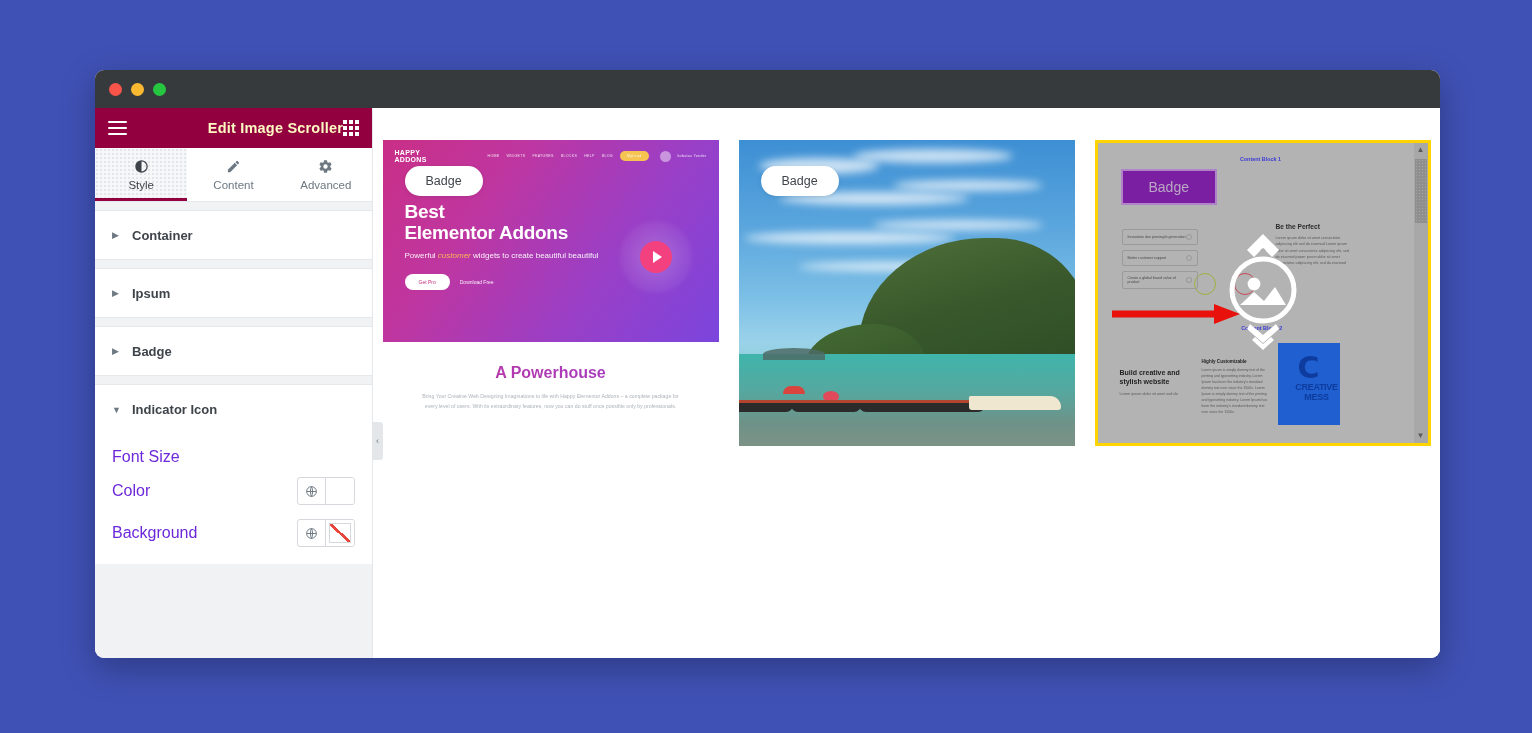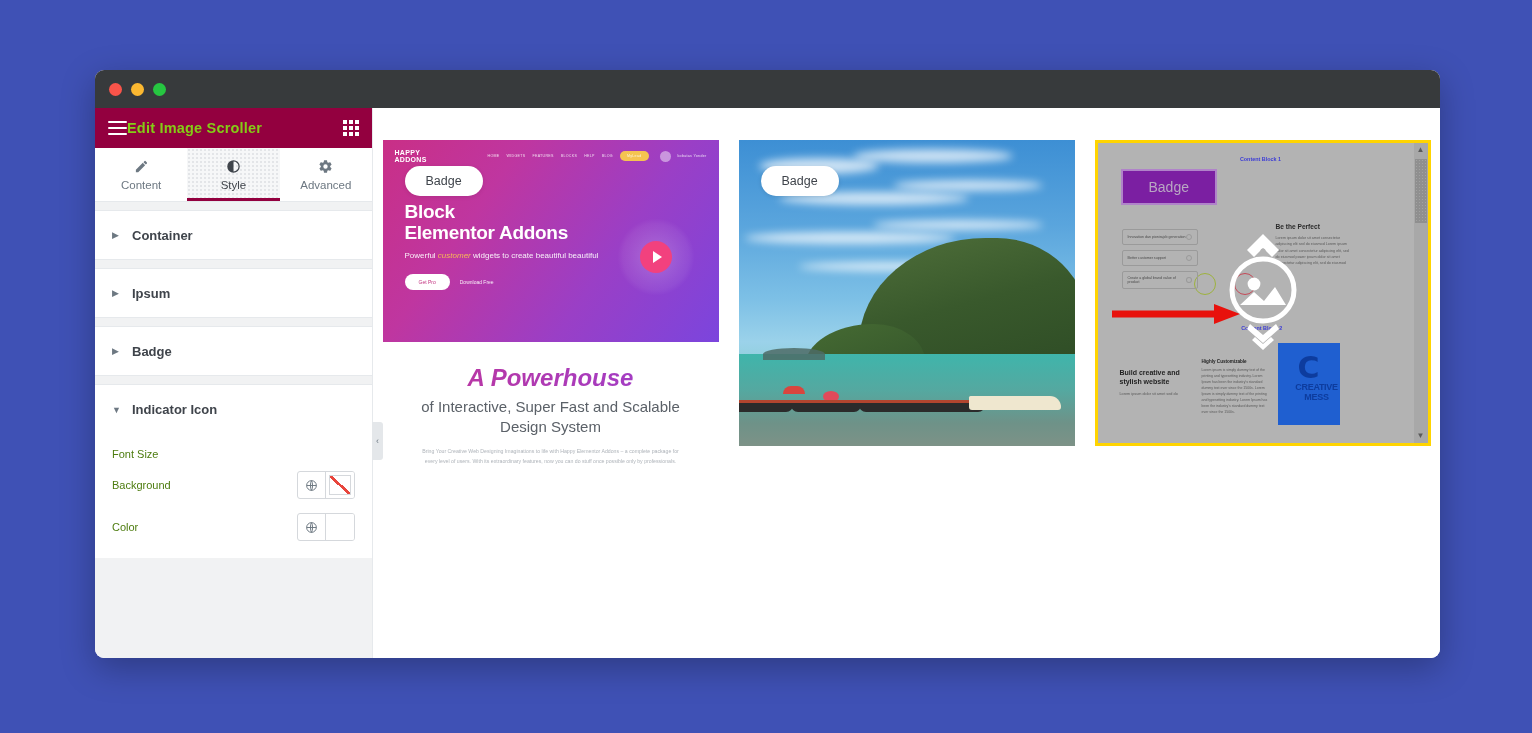--- a/index.html
+++ b/index.html
@@ -44,23 +44,23 @@
     position: relative;
   }
   #panel-header {
     height: 40px;
     background: #93003f;
     display: flex; align-items: center;
     justify-content: space-between;
     padding: 0 13px;
   }
   #panel-header .title {
-    color: #84cc16; font-size: 14.5px; font-weight: bold;
+    color: #fef9c3; font-size: 14.5px; font-weight: bold;
     letter-spacing: .2px;
-    flex: 1; text-align: left;
+    flex: 1; text-align: right;
   }
   .hamburger { width: 19px; display: flex; flex-direction: column; gap: 3.5px; cursor: pointer; }
   .hamburger i { display: block; height: 2.5px; background: #fff; border-radius: 1px; }
   .grid-icon { display: grid; grid-template-columns: repeat(3, 4px); grid-template-rows: repeat(3, 4px); gap: 2px; cursor: pointer; }
   .grid-icon i { background: #fff; display: block; width: 4px; height: 4px; }
 
   
   #tabs { display: flex; background: #fff; height: 54px; border-bottom: 1px solid #e6e9ec; }
   .tab {
     flex: 1;
@@ -94,21 +94,21 @@
     padding-left: 17px; gap: 12px;
     cursor: pointer;
     margin-top: 8px;
   }
   .section-head:first-of-type { margin-top: 9px; }
   .section-head .caret { font-size: 9px; color: #6d7882; width: 8px; }
   .section-head .label { font-size: 13px; font-weight: bold; color: #3f444b; }
 
   #controls { background: #fff; padding: 14px 17px 10px 17px; }
   .ctrl-row { display: flex; align-items: center; min-height: 42px; }
-  .ctrl-label { font-size: 11px; color: #4d7c0f; }
+  .ctrl-label { font-size: 16px; color: #6d28d9; }
   .ctrl-block { padding-bottom: 4px; }
 
   
   .slider-row { display: flex; align-items: center; gap: 11px; margin-top: 10px; }
   .slider-track {
     position: relative; flex: 1; height: 4px;
     background: #d5d8dc; border-radius: 2px;
   }
   .slider-thumb {
     position: absolute; top: 50%; right: -2px;
@@ -206,23 +206,23 @@
     display: flex; align-items: center; justify-content: center;
   }
   .play-btn i {
     width: 0; height: 0; margin-left: 3px;
     border-left: 9px solid #fff;
     border-top: 6px solid transparent;
     border-bottom: 6px solid transparent;
   }
   .cap1 { text-align: center; padding: 22px 18px 0; }
   .cap1 .t1 {
-    font-size: 24px; font-weight: bold;
+    font-size: 16px; font-weight: bold;
     background: linear-gradient(90deg, #c0359a, #9c3fcf);
-    -webkit-background-clip: text; background-clip: text; color: transparent; font-style: italic;
+    -webkit-background-clip: text; background-clip: text; color: transparent;
   }
   .cap1 .t2 { font-size: 15px; color: #5b6168; margin-top: 5px; line-height: 1.33; }
   .cap1 .t3 { font-size: 5.2px; color: #aeb3b9; margin-top: 10px; line-height: 1.85; padding: 0 18px; }
 
   
   .badge-white {
     position: absolute; left: 22px; top: 26px;
     background: #fff; color: #3f444b;
     font-size: 12.5px;
     padding: 8px 21px; border-radius: 17px;
@@ -359,36 +359,36 @@
             <i></i>
             <i></i>
             <i></i>
             <i></i>
             <i></i>
             <i></i>
         </span>
       </div>
 
       <div id="tabs">
+        <div class="tab active">
+          <span class="tab-ico">
+            <svg width="15" height="15" viewBox="0 0 24 24" fill="currentColor">
+                <path d="M12 2a10 10 0 100 20 10 10 0 000-20zm0 18V4a8 8 0 010 16z"></path>
+              </svg>
+          </span>
+          <span>Style</span>
+        </div>
         <div class="tab">
           <span class="tab-ico">
             <svg width="15" height="15" viewBox="0 0 24 24" fill="currentColor">
                 <path d="M3 17.25V21h3.75L17.8 9.94l-3.75-3.75L3 17.25zM20.7 7.04a1 1 0 000-1.41l-2.34-2.34a1 1 0 00-1.41 0l-1.83 1.83 3.75 3.75 1.83-1.83z"></path>
               </svg>
           </span>
           <span>Content</span>
         </div>
-        <div class="tab active">
-          <span class="tab-ico">
-            <svg width="15" height="15" viewBox="0 0 24 24" fill="currentColor">
-                <path d="M12 2a10 10 0 100 20 10 10 0 000-20zm0 18V4a8 8 0 010 16z"></path>
-              </svg>
-          </span>
-          <span>Style</span>
-        </div>
         <div class="tab">
           <span class="tab-ico">
             <svg width="15" height="15" viewBox="0 0 24 24" fill="currentColor">
                 <path d="M19.43 12.98a7.8 7.8 0 000-1.96l2.11-1.65a.5.5 0 00.12-.64l-2-3.46a.5.5 0 00-.6-.22l-2.49 1a7.3 7.3 0 00-1.69-.98l-.38-2.65A.5.5 0 0014 2h-4a.5.5 0 00-.5.42l-.38 2.65c-.6.25-1.17.58-1.69.98l-2.49-1a.5.5 0 00-.6.22l-2 3.46a.5.5 0 00.12.64l2.11 1.65a7.8 7.8 0 000 1.96l-2.11 1.65a.5.5 0 00-.12.64l2 3.46c.13.22.39.3.6.22l2.49-1c.52.4 1.09.73 1.69.98l.38 2.65c.04.24.25.42.5.42h4c.25 0 .46-.18.5-.42l.38-2.65c.6-.25 1.17-.58 1.69-.98l2.49 1c.21.08.47 0 .6-.22l2-3.46a.5.5 0 00-.12-.64l-2.11-1.65zM12 15.5A3.5 3.5 0 1112 8.5a3.5 3.5 0 010 7z"></path>
               </svg>
           </span>
           <span>Advanced</span>
         </div>
       </div>
 
@@ -409,45 +409,45 @@
 
       <div class="section-head" style="border-bottom:none;">
         <span class="caret">▼</span>
         <span class="label">Indicator Icon</span>
       </div>
 
       <div id="controls">
 
         <div class="ctrl-block">
           <div class="ctrl-label">Font Size</div>
+        </div>
+
+        <div class="ctrl-row">
+          <span class="ctrl-label">Color</span>
+          <span class="picker">
+            <span class="globe">
+              <svg width="13" height="13" viewBox="0 0 24 24" fill="none" stroke="currentColor" stroke-width="1.8">
+                  <circle cx="12" cy="12" r="9"></circle>
+                  <path d="M3 12h18M12 3c2.6 2.8 2.6 15.2 0 18M12 3c-2.6 2.8-2.6 15.2 0 18"></path>
+                </svg>
+            </span>
+            <span class="swatch"></span>
+          </span>
         </div>
 
         <div class="ctrl-row">
           <span class="ctrl-label">Background</span>
           <span class="picker">
             <span class="globe">
               <svg width="13" height="13" viewBox="0 0 24 24" fill="none" stroke="currentColor" stroke-width="1.8">
                   <circle cx="12" cy="12" r="9"></circle>
                   <path d="M3 12h18M12 3c2.6 2.8 2.6 15.2 0 18M12 3c-2.6 2.8-2.6 15.2 0 18"></path>
                 </svg>
             </span>
             <span class="swatch none"></span>
-          </span>
-        </div>
-
-        <div class="ctrl-row">
-          <span class="ctrl-label">Color</span>
-          <span class="picker">
-            <span class="globe">
-              <svg width="13" height="13" viewBox="0 0 24 24" fill="none" stroke="currentColor" stroke-width="1.8">
-                  <circle cx="12" cy="12" r="9"></circle>
-                  <path d="M3 12h18M12 3c2.6 2.8 2.6 15.2 0 18M12 3c-2.6 2.8-2.6 15.2 0 18"></path>
-                </svg>
-            </span>
-            <span class="swatch"></span>
           </span>
         </div>
 
       </div>
 
       <div id="panel-collapse">
         <span>‹</span>
       </div>
     </div>
 
@@ -469,40 +469,39 @@
                 <span>FEATURES</span>
                 <span>BLOCKS</span>
                 <span>HELP</span>
                 <span>BLOG</span>
                 <span class="pill-btn">MyLead</span>
                 <span class="avatar-mini"></span>
                 <span class="avatar-name">kobatas Yonder</span>
               </div>
             </div>
             <h2>
-              <span>Block</span><br>
+              <span>Best</span><br>
               <span>Elementor Addons</span>
             </h2>
             <div class="sub">
               <span>Powerful </span><em>customer</em><span> widgets to create beautiful beautiful</span>
             </div>
             <div class="btns">
               <span class="btn-w">Get Pro</span>
               <span class="btn-t">Download Free</span>
             </div>
             <div class="play-wrap">
               <span class="play-btn">
                   <i></i>
                 </span>
             </div>
             <div class="badge-white">Badge</div>
           </div>
           <div class="cap1">
             <div class="t1">A Powerhouse</div>
-            <div class="t2">of Interactive, Super Fast and Scalable Design System</div>
             <div class="t3">Bring Your Creative Web Designing Imaginations to life with Happy Elementor Addons – a complete package for every level of users. With its extraordinary features, now you can do stuff once possible only by professionals.</div>
           </div>
         </div>
 
         <div class="card">
           <div class="shot2">
             <div class="sky"></div>
             <span class="cloud" style="left:6%;top:6%;width:120px;height:16px;"></span>
             <span class="cloud" style="left:34%;top:3%;width:160px;height:14px;"></span>
             <span class="cloud" style="left:12%;top:17%;width:190px;height:13px;"></span>

